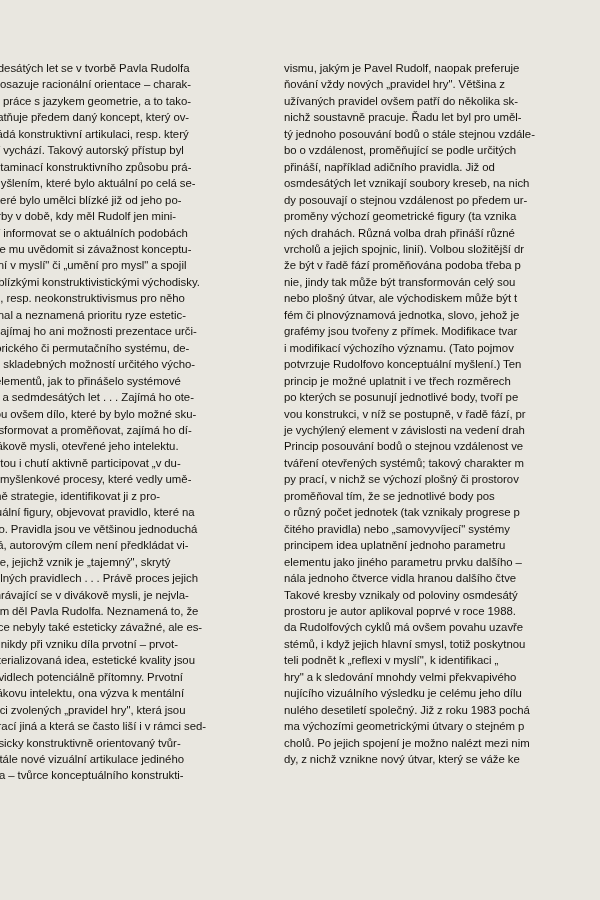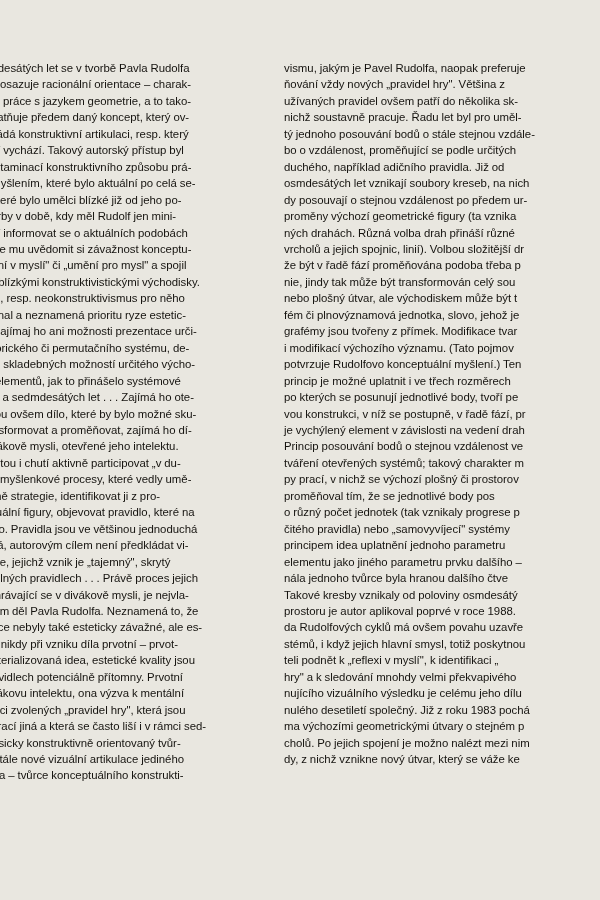--- a/index.html
+++ b/index.html
@@ -117,27 +117,27 @@
           <span class="line">fikaci zvolených „pravidel hry", která jsou</span>
           <span class="line">u prací jiná a která se často liší i v rámci sed-</span>
           <span class="line">Klasicky konstruktivně orientovaný tvůr-</span>
           <span class="line">al stále nové vizuální artikulace jediného</span>
           <span class="line">vidla – tvůrce konceptuálního konstrukti-</span>
           <span class="line"></span>
       </p>
     </div>
     <div class="column col-right">
       <p>
-        <span class="line">vismu, jakým je Pavel Rudolfa, naopak preferuje</span>
+        <span class="line">vismu, jakým je Pavel Rudolf, naopak preferuje</span>
           <span class="line">ňování vždy nových „pravidel hry". Většina z</span>
           <span class="line">užívaných pravidel ovšem patří do několika sk-</span>
           <span class="line">nichž soustavně pracuje. Řadu let byl pro uměl-</span>
           <span class="line">tý jednoho posouvání bodů o stále stejnou vzdále-</span>
           <span class="line">bo o vzdálenost, proměňující se podle určitých</span>
-          <span class="line">duchého, například adičního pravidla. Již od</span>
+          <span class="line">přináší, například adičního pravidla. Již od</span>
           <span class="line">osmdesátých let vznikají soubory kreseb, na nich</span>
           <span class="line">dy posouvají o stejnou vzdálenost po předem ur-</span>
           <span class="line">proměny výchozí geometrické figury (ta vznika</span>
           <span class="line">ných drahách. Různá volba drah přináší různé</span>
           <span class="line">vrcholů a jejich spojnic, linií). Volbou složitější dr</span>
           <span class="line">že být v řadě fází proměňována podoba třeba p</span>
           <span class="line">nie, jindy tak může být transformován celý sou</span>
           <span class="line">nebo plošný útvar, ale východiskem může být t</span>
           <span class="line">fém či plnovýznamová jednotka, slovo, jehož je</span>
           <span class="line">grafémy jsou tvořeny z přímek. Modifikace tvar</span>
@@ -148,21 +148,21 @@
           <span class="line">vou konstrukci, v níž se postupně, v řadě fází, pr</span>
           <span class="line">je vychýlený element v závislosti na vedení drah</span>
           <span class="line">Princip posouvání bodů o stejnou vzdálenost ve</span>
           <span class="line">tváření otevřených systémů; takový charakter m</span>
           <span class="line">py prací, v nichž se výchozí plošný či prostorov</span>
           <span class="line">proměňoval tím, že se jednotlivé body pos</span>
           <span class="line">o různý počet jednotek (tak vznikaly progrese p</span>
           <span class="line">čitého pravidla) nebo „samovyvíjecí" systémy</span>
           <span class="line">principem idea uplatnění jednoho parametru</span>
           <span class="line">elementu jako jiného parametru prvku dalšího –</span>
-          <span class="line">nála jednoho tvůrce byla hranou dalšího čtve</span>
+          <span class="line">nála jednoho čtverce vidla hranou dalšího čtve</span>
           <span class="line">Takové kresby vznikaly od poloviny osmdesátý</span>
           <span class="line">prostoru je autor aplikoval poprvé v roce 1988.</span>
           <span class="line">da Rudolfových cyklů má ovšem povahu uzavře</span>
           <span class="line">stémů, i když jejich hlavní smysl, totiž poskytnou</span>
           <span class="line">teli podnět k „reflexi v myslí", k identifikaci „</span>
           <span class="line">hry" a k sledování mnohdy velmi překvapivého</span>
           <span class="line">nujícího vizuálního výsledku je celému jeho dílu</span>
           <span class="line">nulého desetiletí společný. Již z roku 1983 pochá</span>
           <span class="line">ma výchozími geometrickými útvary o stejném p</span>
           <span class="line">cholů. Po jejich spojení je možno nalézt mezi nim</span>

